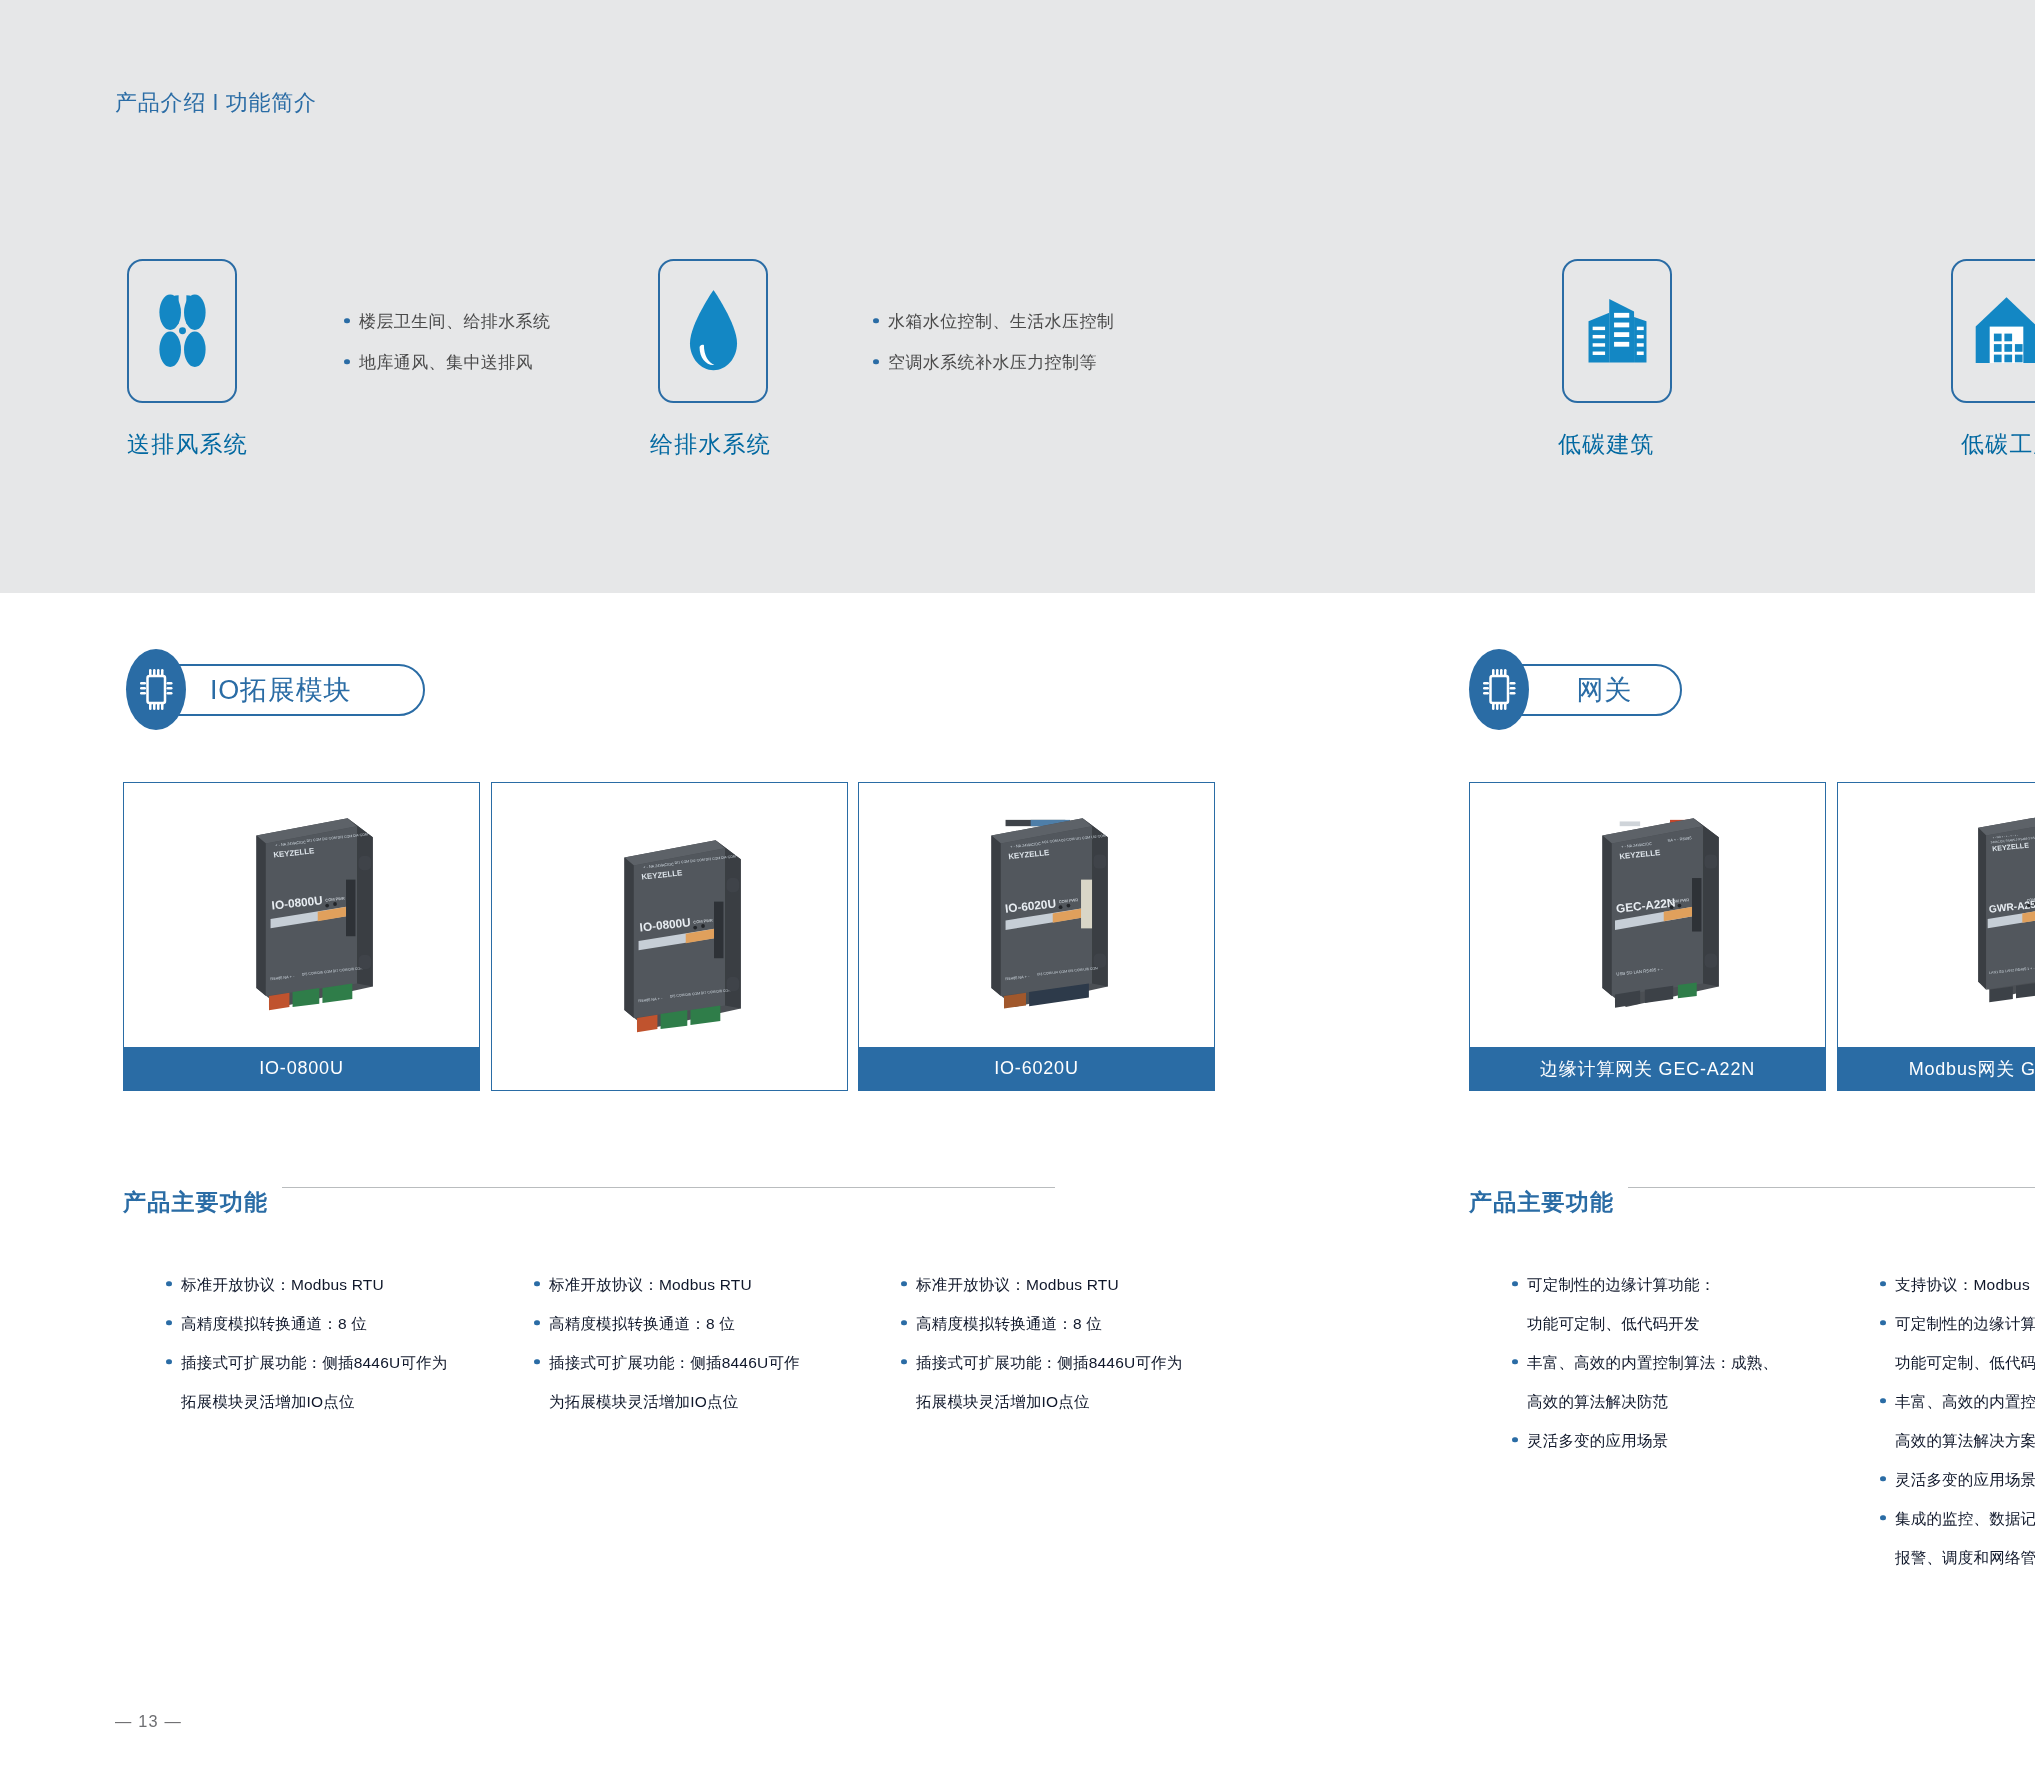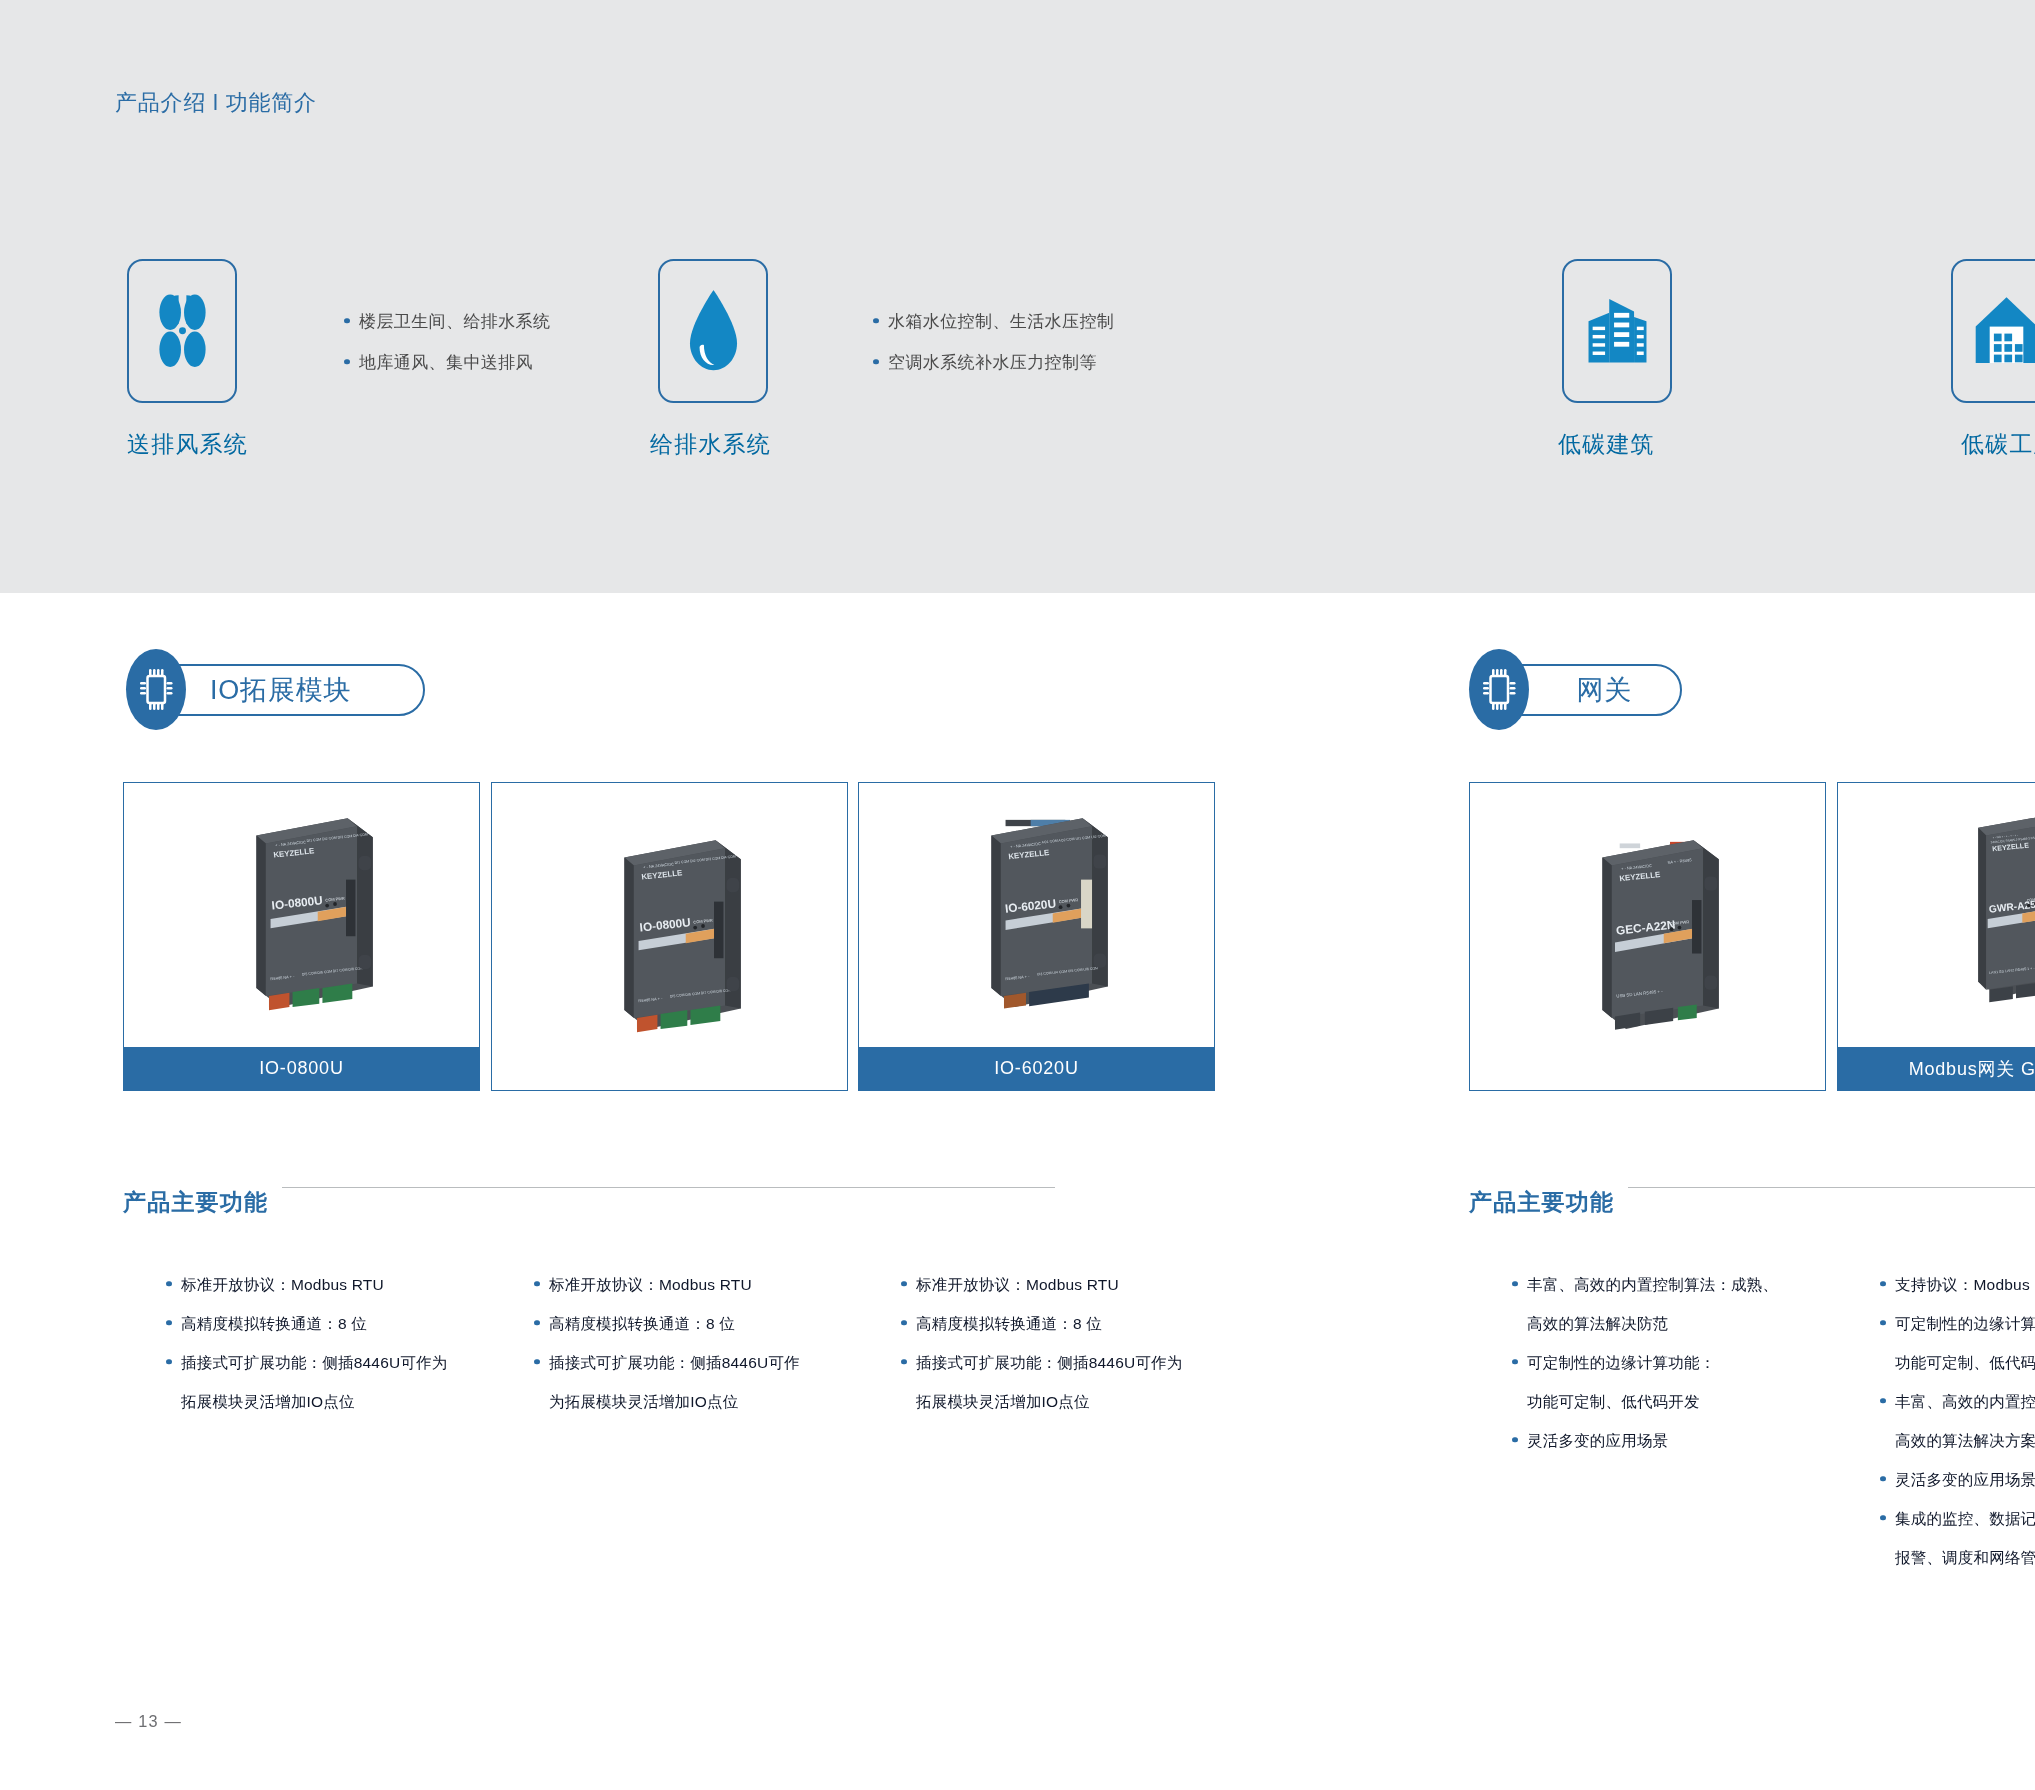--- a/index.html
+++ b/index.html
@@ -396,20 +396,21 @@
         <circle cx="150" cy="135" r="2.4" fill="#23262a"></circle>
           <circle cx="160" cy="133" r="2.4" fill="#23262a"></circle>
         <rect x="192" y="68" width="16" height="18" rx="6" fill="#3f4349"></rect>
         <rect x="192" y="194" width="16" height="18" rx="6" fill="#3f4349"></rect>
         <rect x="176" y="98" width="12" height="68" fill="#2e3237"></rect>
         <polygon points="78,246 110,241 110,258 78,263" fill="#3c4147"></polygon>
         <polygon points="116,240 152,235 152,252 116,257" fill="#3c4147"></polygon>
         <polygon points="158,234 182,231 182,248 158,251" fill="#2f7d49"></polygon>
       </svg>
     </div>
+    <div class="card-bar">边缘计算网关 GEC-A22N</div>
   </div>
 
   <div class="card" style="left:1837px;top:782px;width:357px;height:309px;">
     <div class="card-img">
       <svg width="191" height="228" viewBox="0 0 240 290">
         <polygon points="72,34 162,18 186,40 186,228 100,250 72,230" fill="#4b4f54"></polygon>
         <polygon points="72,34 162,18 172,28 82,44" fill="#5d6268"></polygon>
         <polygon points="162,18 186,40 186,228 172,226 172,28" fill="#3a3e43"></polygon>
         <polygon points="72,34 82,44 82,240 72,230" fill="#3a3e43"></polygon>
         <polygon points="82,44 172,28 172,226 82,240" fill="#52575d"></polygon>
@@ -433,24 +434,24 @@
     </div>
     <div class="card-bar">Modbus网关 GWR-A25N</div>
   </div>
 
   <div class="feat-head" style="left:1469px;top:1187px;width:1091px;">
     <span class="t">产品主要功能</span>
     <span class="rule" style="width:875px;"></span>
   </div>
 
   <ul class="featcol" style="left:1469px;top:1258px;width:358px;">
+    <li>可定制性的边缘计算功能：
+ 功能可定制、低代码开发</li>
     <li>丰富、高效的内置控制算法：成熟、
 高效的算法解决防范</li>
-    <li>可定制性的边缘计算功能：
- 功能可定制、低代码开发</li>
     <li>灵活多变的应用场景</li>
   </ul>
   <ul class="featcol" style="left:1837px;top:1258px;width:358px;">
     <li>支持协议：Modbus RTU</li>
     <li>可定制性的边缘计算功能：
 功能可定制、低代码开发</li>
     <li>丰富、高效的内置控制算法：成熟、
 高效的算法解决方案</li>
     <li>灵活多变的应用场景</li>
     <li>集成的监控、数据记录、能耗计量、

